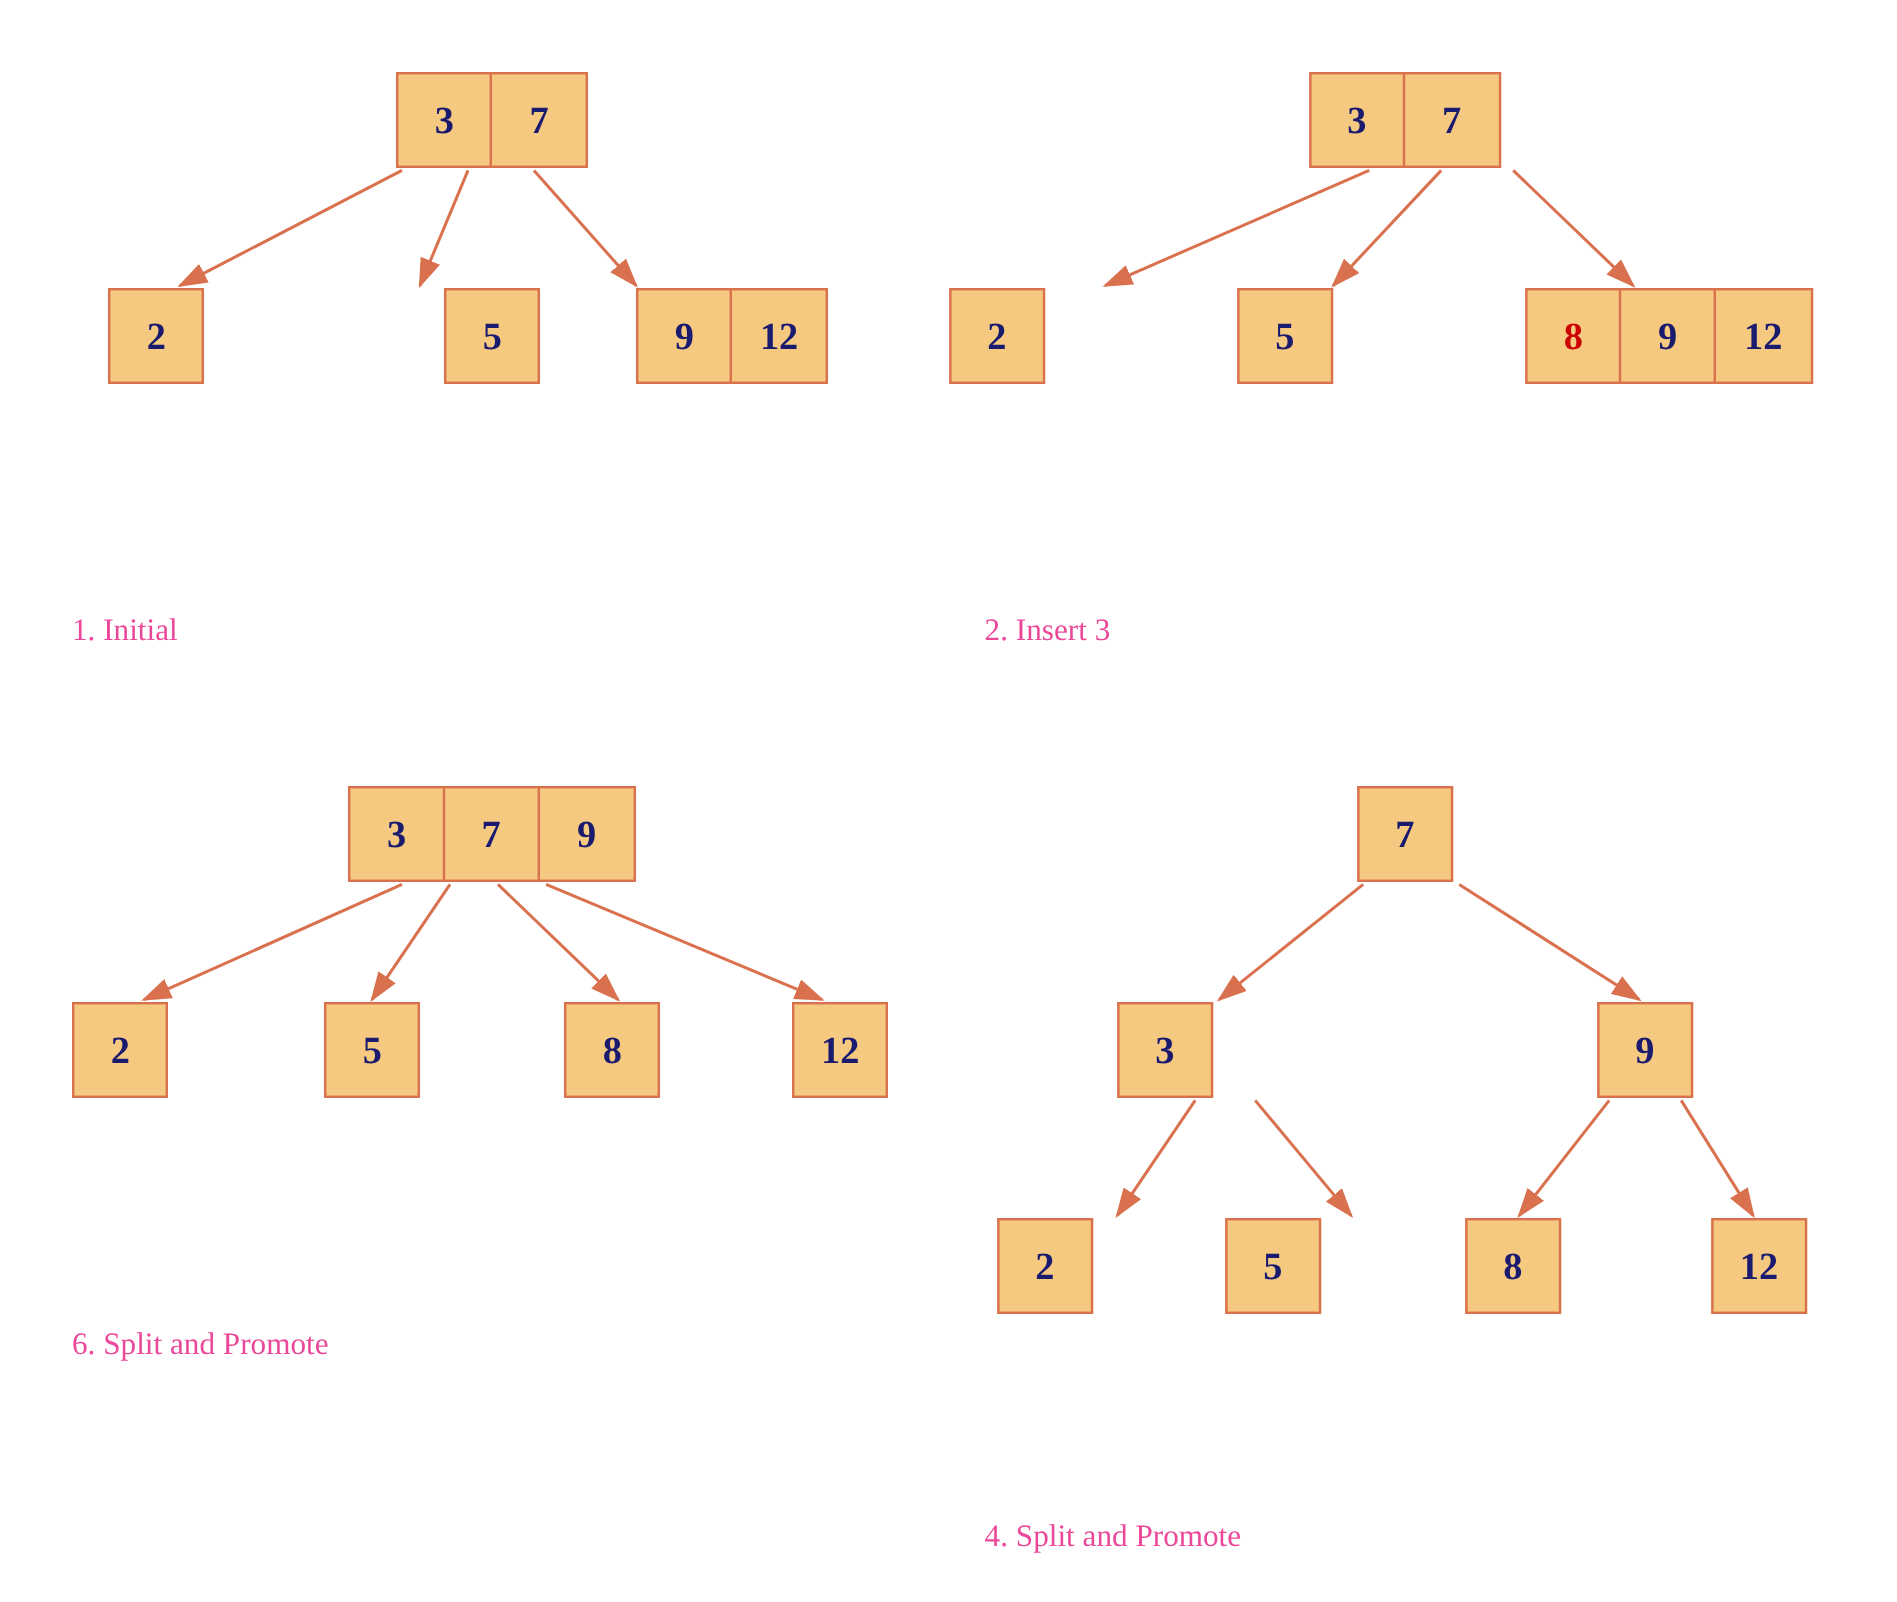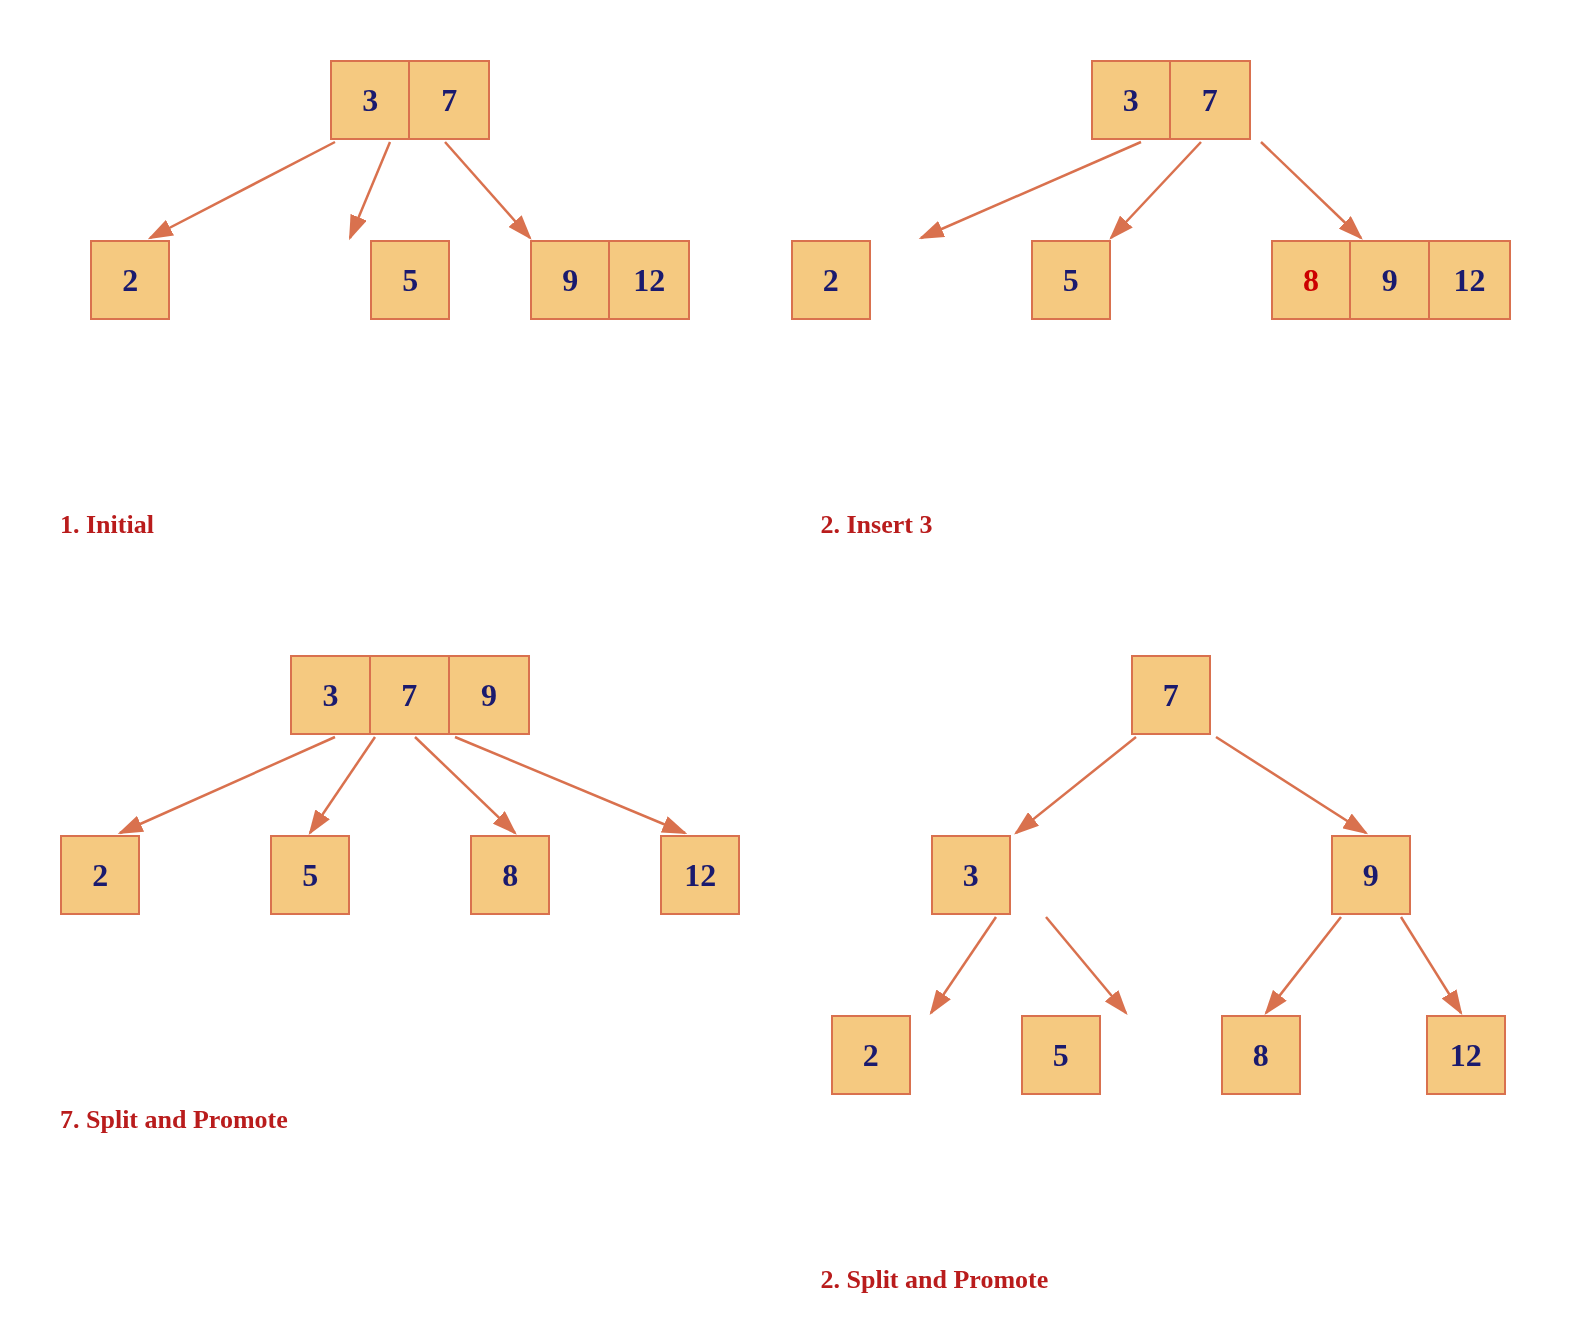--- a/index.html
+++ b/index.html
@@ -73,22 +73,22 @@
       border-right: none;
     }
 
     .node-red {
       color: #cc0000;
     }
 
     
     .diagram-label {
       font-size: 26px;
-      font-weight: bold;
-      color: #b91c1c;
+      font-weight: normal;
+      color: #ec4899;
       margin-top: 30px;
       align-self: flex-start;
       padding-left: 20px;
     }
 
     
     .tree-svg {
       position: absolute;
       top: 0;
       left: 0;
@@ -229,21 +229,21 @@
       </div>
 
       <div class="node node-single sec3-leaf1">2</div>
 
       <div class="node node-single sec3-leaf2">5</div>
 
       <div class="node node-single sec3-leaf3">8</div>
 
       <div class="node node-single sec3-leaf4">12</div>
     </div>
-    <div class="diagram-label">7. Split and Promote</div>
+    <div class="diagram-label">6. Split and Promote</div>
   </div>
 
   <div class="diagram-section">
     <div class="diagram-area" style="height:580px;">
       <svg class="tree-svg" width="750" height="580">
         <defs>
           <marker id="arrow4" markerWidth="10" markerHeight="7" refX="9" refY="3.5" orient="auto">
             <polygon points="0 0, 10 3.5, 0 7" fill="#d9714e"></polygon>
           </marker>
         </defs>
@@ -268,16 +268,16 @@
       <div class="node node-single sec4-mid2">9</div>
 
       <div class="node node-single sec4-leaf1">2</div>
 
       <div class="node node-single sec4-leaf2">5</div>
 
       <div class="node node-single sec4-leaf3">8</div>
 
       <div class="node node-single sec4-leaf4">12</div>
     </div>
-    <div class="diagram-label">2. Split and Promote</div>
+    <div class="diagram-label">4. Split and Promote</div>
   </div>
 
 </div>
 
 </body></html>

